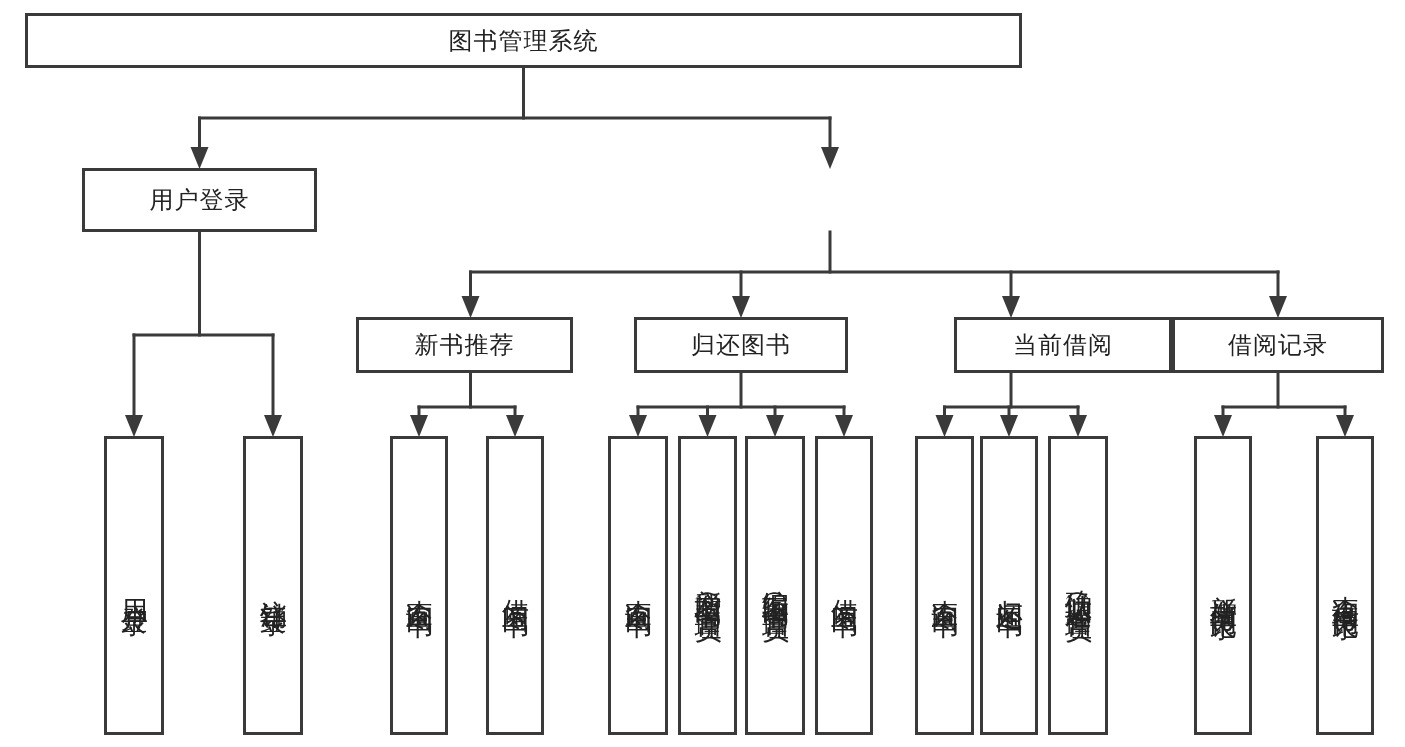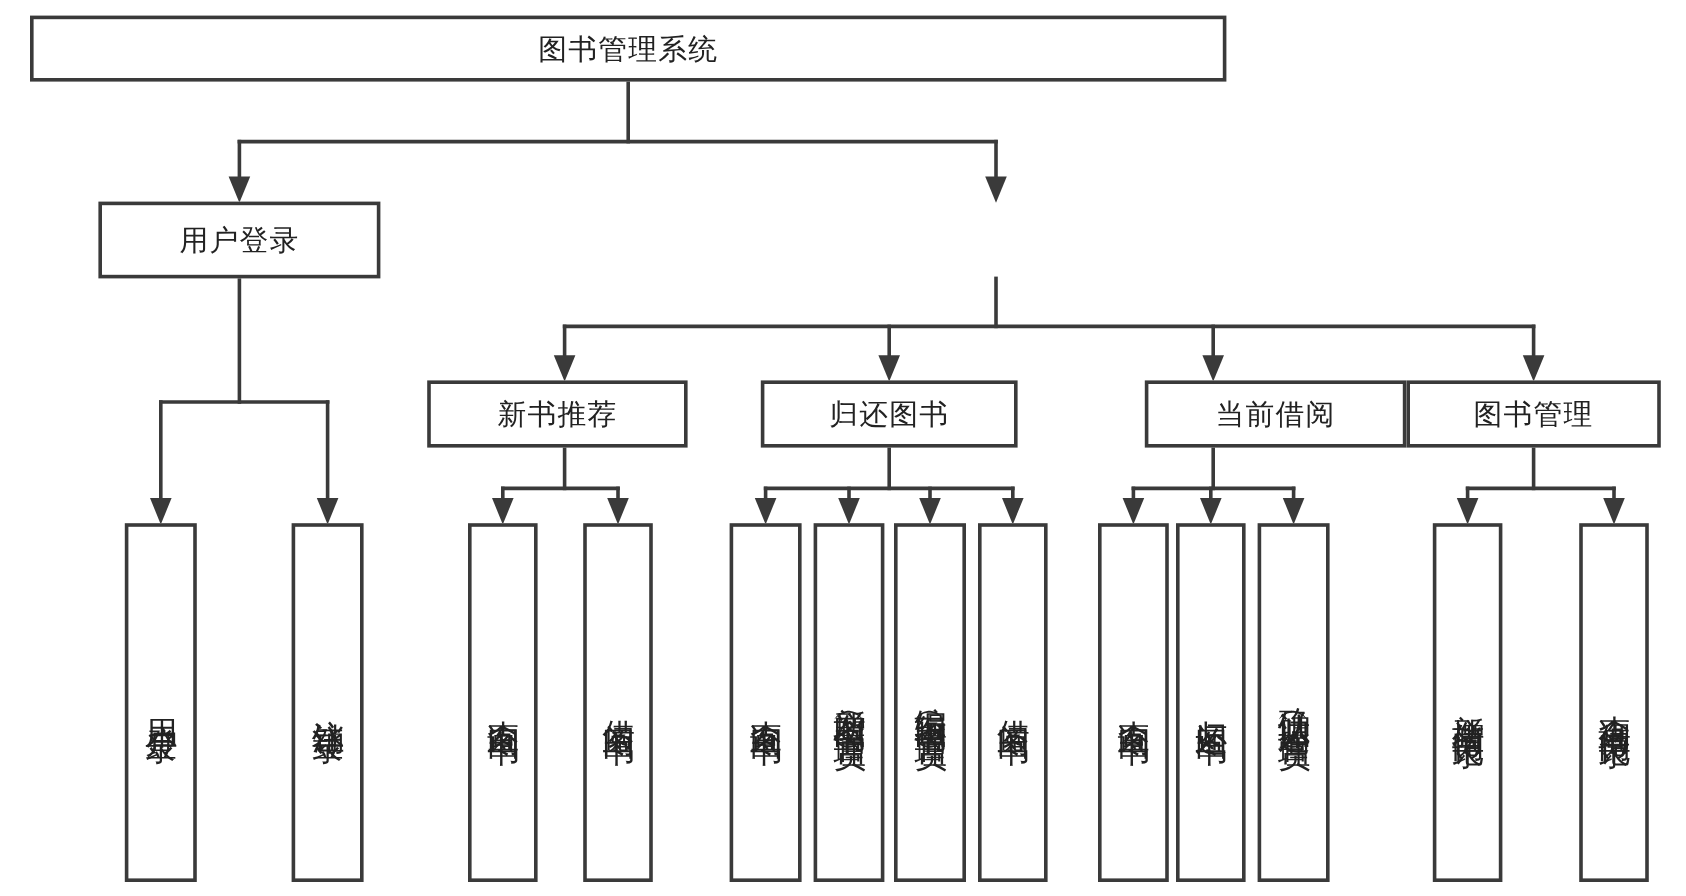--- a/index.html
+++ b/index.html
@@ -99,21 +99,21 @@
       <div class="node h" style="left: 356px; top: 317px; width: 217px; height: 56px; align-items: center;">
         <span>新书推荐</span>
       </div>
       <div class="node h" style="left: 634px; top: 317px; width: 214px; height: 56px;">
         <span>归还图书</span>
       </div>
       <div class="node h" style="left: 906px; top: 317px; width: 218px; height: 56px; margin-left: 48px;">
         <span>当前借阅</span>
       </div>
       <div class="node h" style="left: 1172px; top: 317px; width: 212px; height: 56px;">
-        <span>图书管理</span>
+        <span>借阅记录</span>
       </div>
       <div class="node v" style="left: 104px; top: 436px; width: 60px; height: 299px;">
         <span>用户登录</span>
       </div>
       <div class="node v" style="left: 243px; top: 436px; width: 60px; height: 299px;">
         <span>注销登录</span>
       </div>
       <div class="node v" style="left: 390px; top: 436px; width: 58px; height: 299px;">
         <span>查询图书</span>
       </div>

